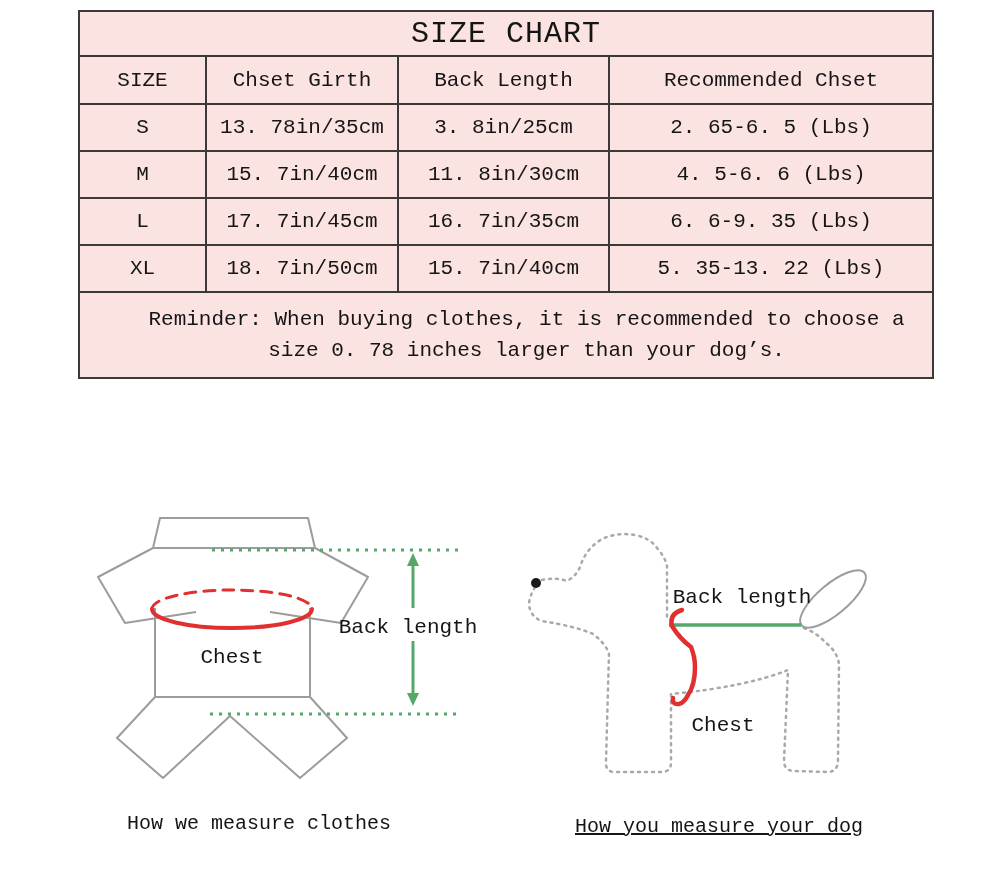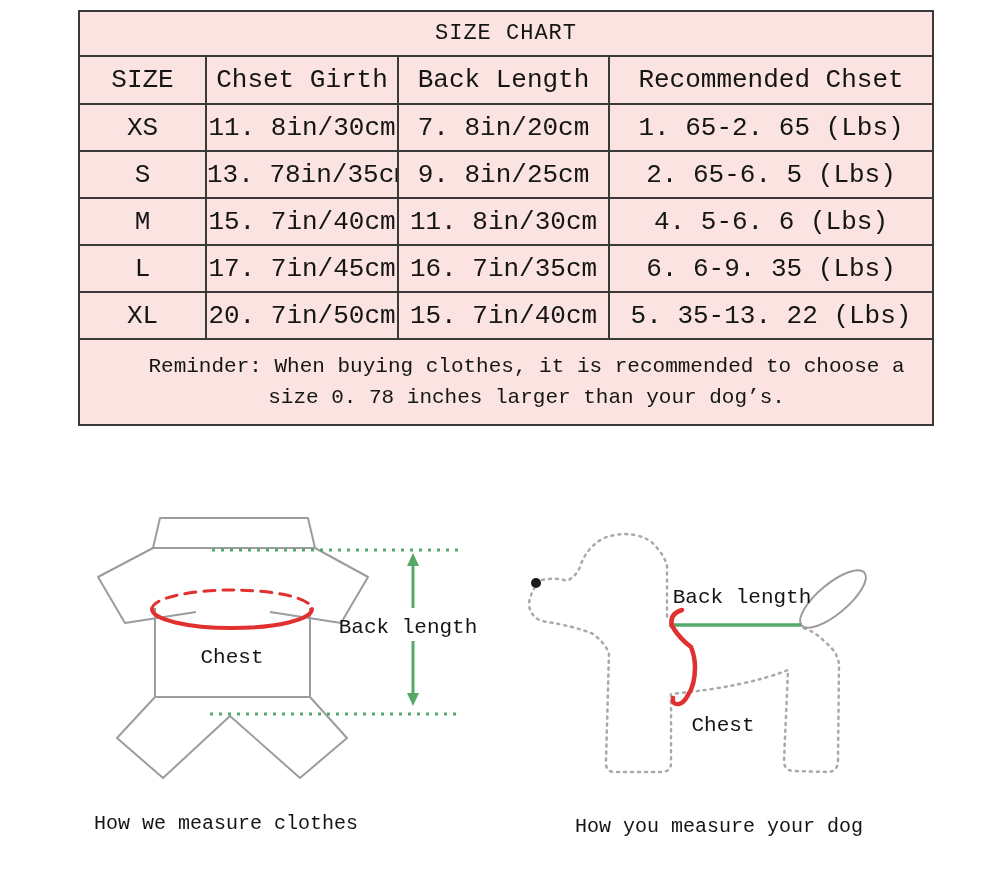--- a/index.html
+++ b/index.html
@@ -7,32 +7,32 @@
     position:relative; width:1000px; height:876px; background:#ffffff;
     font-family:"Liberation Mono", monospace; color:#151515; overflow:hidden;
   }
   
   table.size-table {
     position:absolute; left:78px; top:10px; width:854px;
     border-collapse:collapse; table-layout:fixed;
     background:#fae3e1; text-align:center;
   }
   table.size-table td, table.size-table th {
-    border:2px solid #3a3a3a; font-size:26px; font-weight:normal;
+    border:2px solid #3a3a3a; font-size:21px; font-weight:normal;
     padding:0; vertical-align:middle; white-space:nowrap; overflow:hidden;
   }
-  tr.title-row td   { height:43px; font-size:22px; letter-spacing:1px; }
+  tr.title-row td   { height:43px; font-size:30px; letter-spacing:1px; }
   tr.header-row th  { height:46px; }
   tr.data-row td    { height:45px; }
   tr.reminder-row td{ height:84px; line-height:31px; font-size:21px;padding-left:41px; }
   
   .diagram { position:absolute; }
   .caption {
     position:absolute; font-size:20px; color:#151515;
-    white-space:nowrap;
+    text-align:center; white-space:nowrap;
   }
   svg text {
     font-family:"Liberation Mono", monospace; font-size:21px; fill:#151515;
   }
 </style>
 </head>
 <body>
 
 <div class="page">
 
@@ -47,46 +47,40 @@
       <tr class="title-row">
         <td colspan="4">SIZE CHART</td>
       </tr>
       <tr class="header-row">
         <th>SIZE</th>
         <th>Chset Girth</th>
         <th>Back Length</th>
         <th>Recommended Chset</th>
       </tr>
       <tr class="data-row">
-        <td>XS</td>
-        <td>11. 8in/30cm</td>
-        <td>7. 8in/20cm</td>
-        <td>1. 65-2. 65 (Lbs)</td>
-      </tr>
-      <tr class="data-row">
         <td>S</td>
         <td>13. 78in/35cm</td>
-        <td>9. 8in/25cm</td>
+        <td>3. 8in/25cm</td>
         <td>2. 65-6. 5 (Lbs)</td>
       </tr>
       <tr class="data-row">
         <td>M</td>
         <td>15. 7in/40cm</td>
         <td>11. 8in/30cm</td>
         <td>4. 5-6. 6 (Lbs)</td>
       </tr>
       <tr class="data-row">
         <td>L</td>
         <td>17. 7in/45cm</td>
         <td>16. 7in/35cm</td>
         <td>6. 6-9. 35 (Lbs)</td>
       </tr>
       <tr class="data-row">
         <td>XL</td>
-        <td>20. 7in/50cm</td>
+        <td>18. 7in/50cm</td>
         <td>15. 7in/40cm</td>
         <td>5. 35-13. 22 (Lbs)</td>
       </tr>
       <tr class="reminder-row">
         <td colspan="4">
           <div>Reminder: When buying clothes, it is recommended to choose a</div>
           <div>size 0. 78 inches larger than your dog’s.</div>
         </td>
       </tr>
     </tbody>
@@ -132,15 +126,15 @@
     <ellipse cx="328" cy="84" rx="41" ry="15" transform="rotate(-40 328 84)" fill="none" stroke="#9c9c9c" stroke-width="2"></ellipse>
 
     <circle cx="31" cy="68" r="5" fill="#1a1a1a"></circle>
 
     <line x1="164" y1="110" x2="296" y2="110" stroke="#55a868" stroke-width="3.5"></line>
 
     <path d="M177,95 Q164,99 167,111 Q175,124 186,132 Q190,142 190,152 Q190,170 183,180 Q179,188 174,189 Q167,190 168,183" fill="none" stroke="#e03030" stroke-width="4.5" stroke-linecap="round"></path>
     <text x="237" y="88" text-anchor="middle">Back length</text>
     <text x="218" y="216" text-anchor="middle">Chest</text>
   </svg>
-  <div class="caption" style="left:575px; top:815px; width:285px;">How you measure your dog</div>
+  <div class="caption" style="left:575px; top:815px; width:285px;text-decoration:underline;">How you measure your dog</div>
 
 </div>
 
 </body></html>

